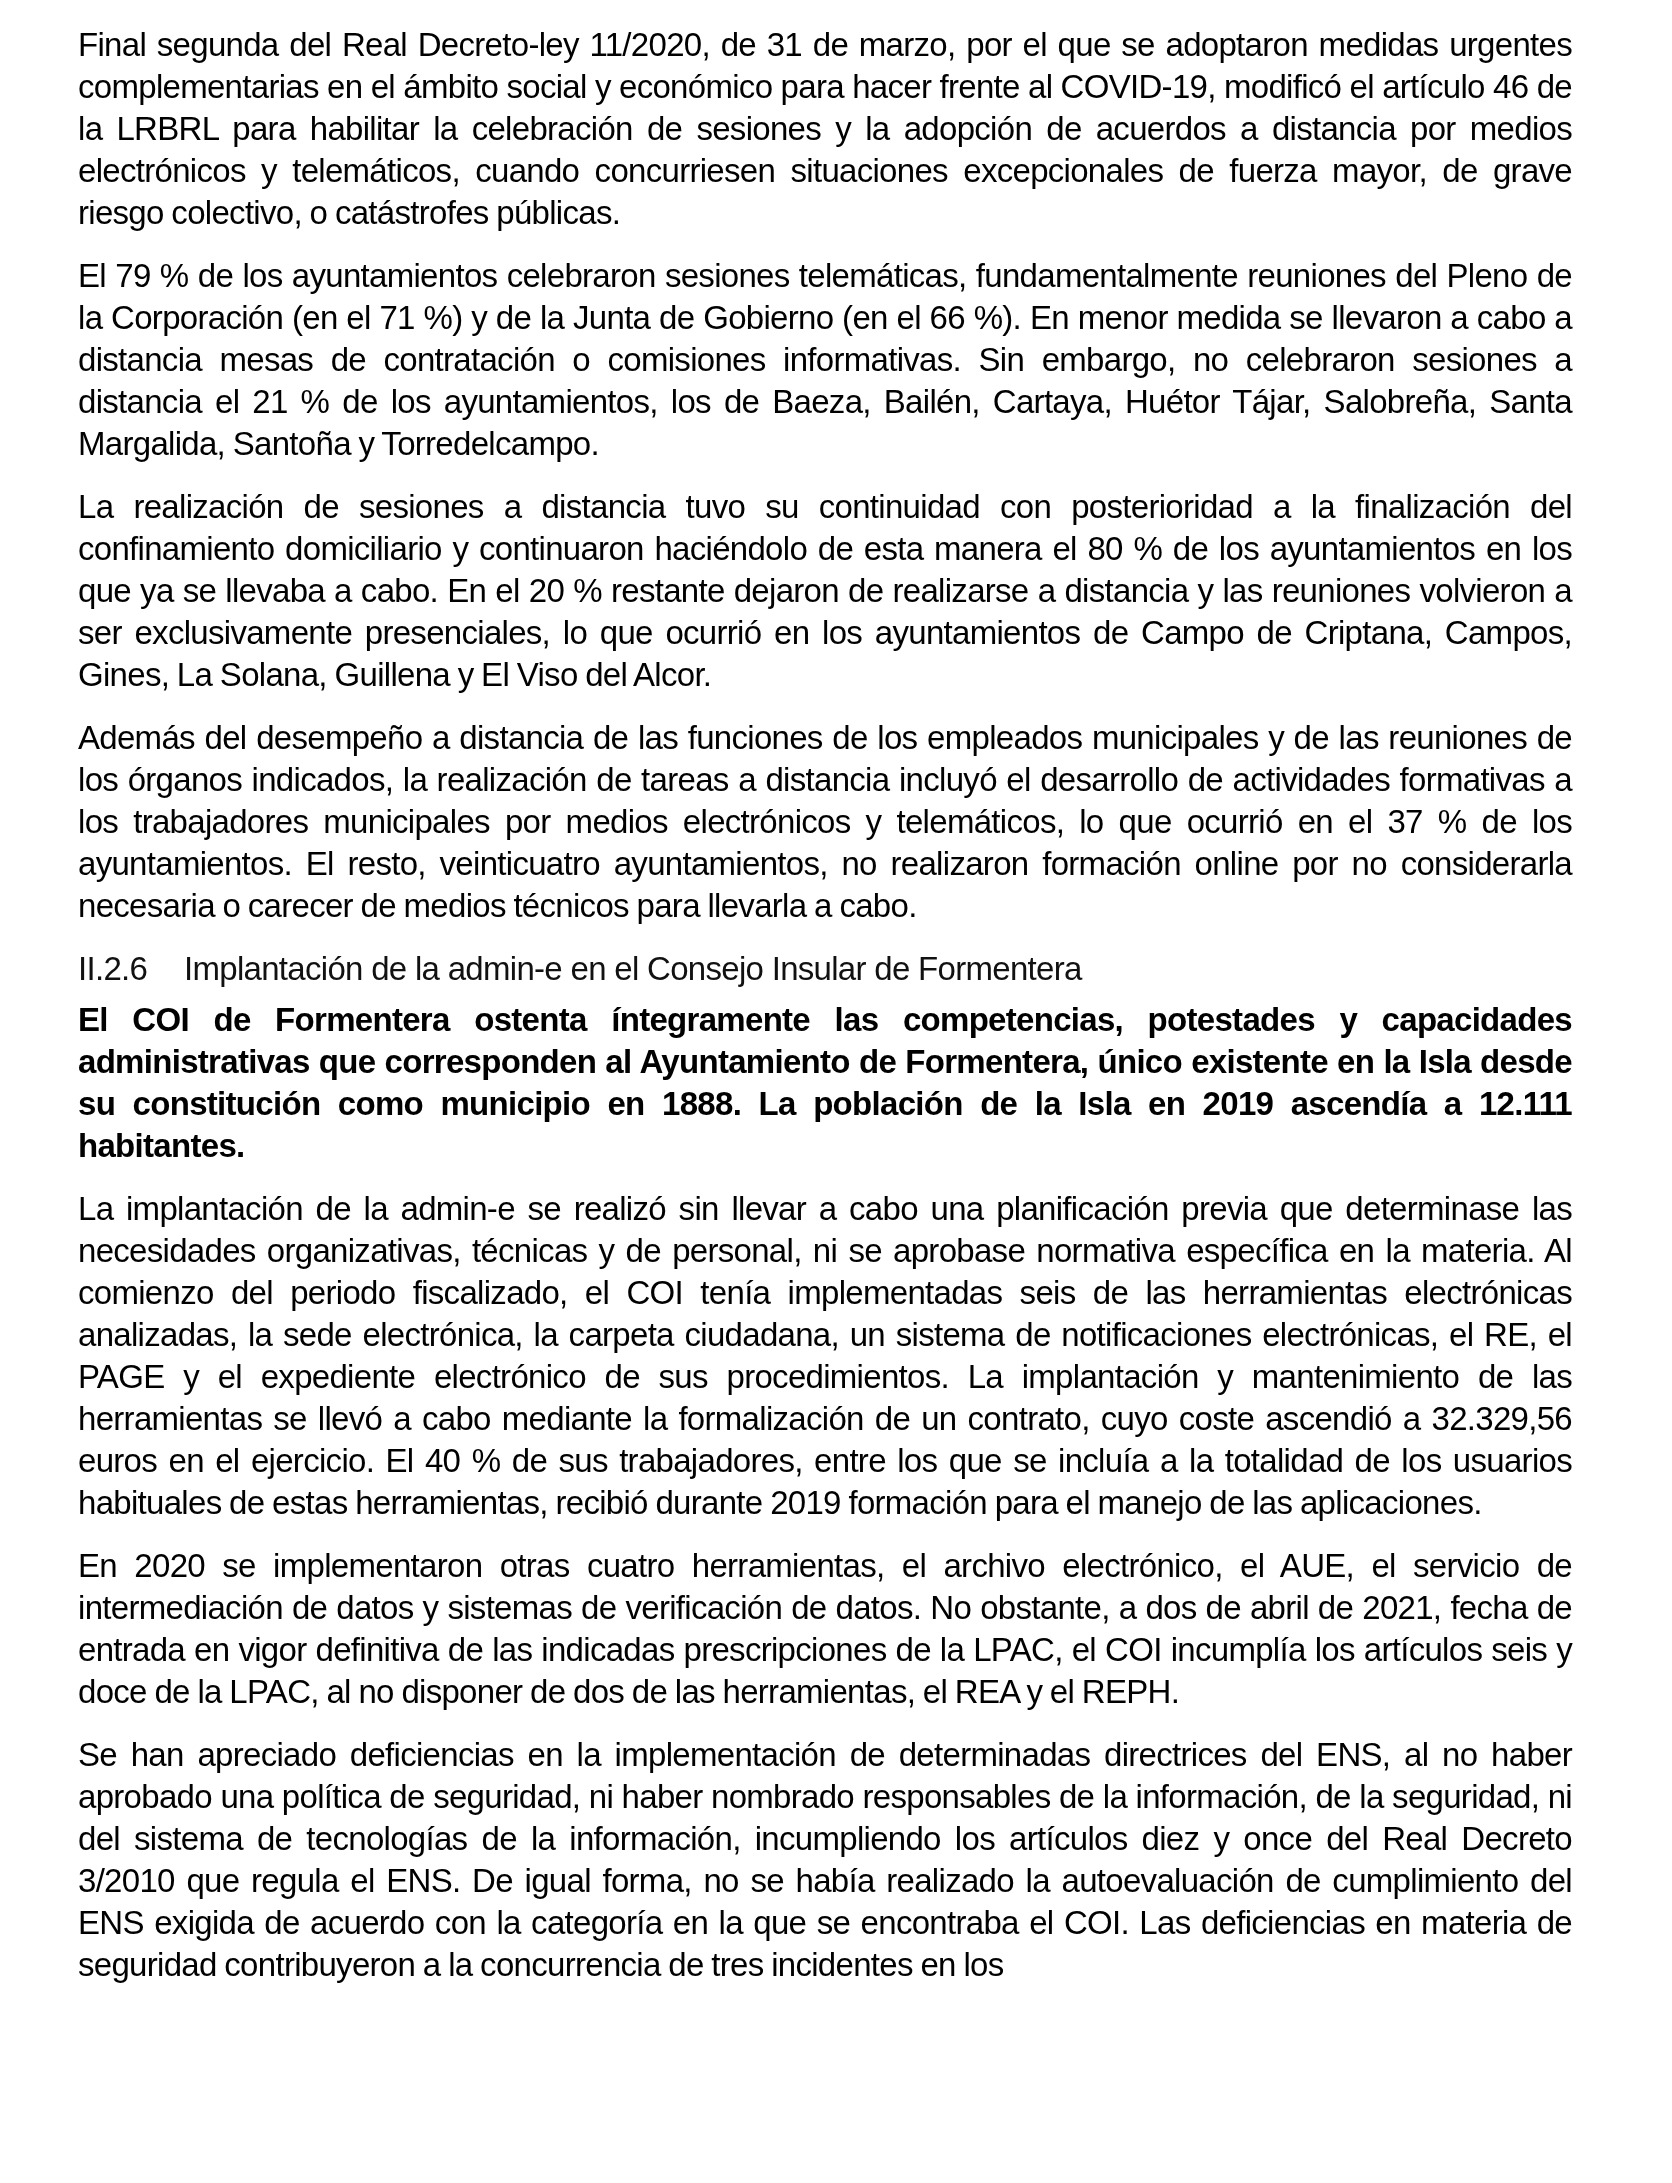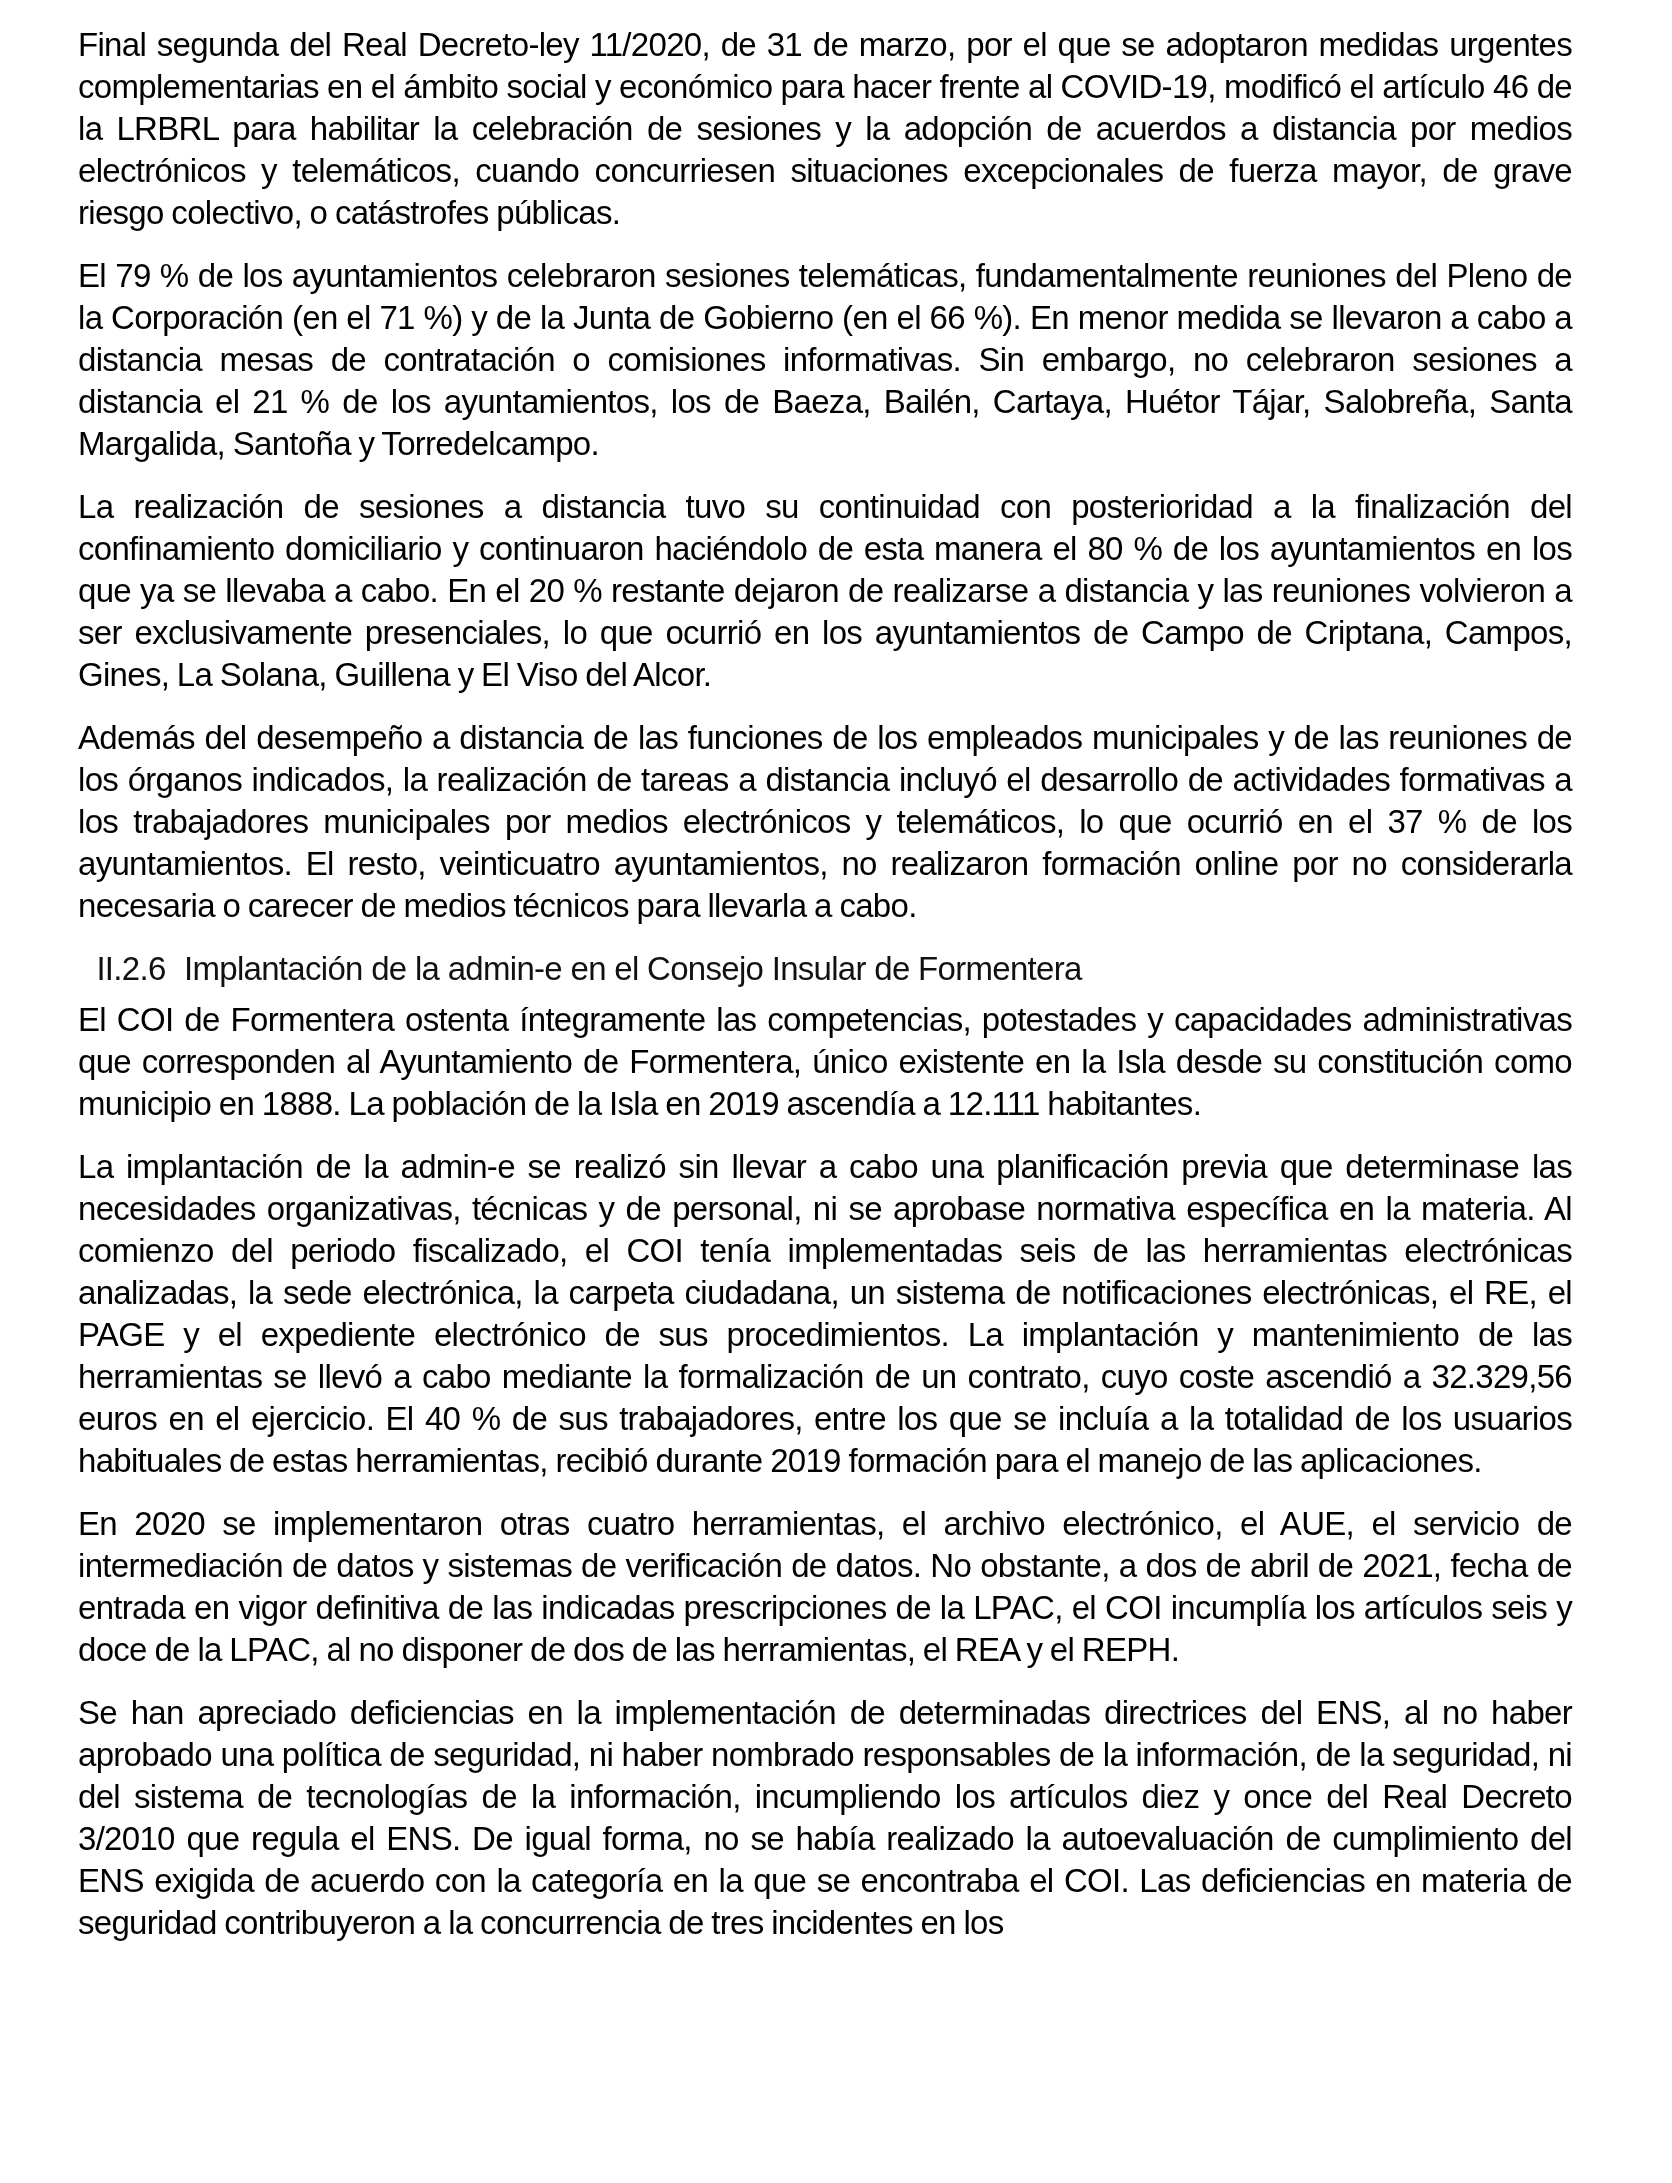--- a/index.html
+++ b/index.html
@@ -34,27 +34,27 @@
       margin: 7.9px 0 9.4px 0;
       font-size: 33px;
       line-height: 42px;
       color: #111111;
       display: flex;
       align-items: baseline;
     }
     .heading-num {
       display: inline-block;
       width: 106px;
-      text-align: center;
     }
     .heading-title {
       display: inline-block;
     }
     .para.tight-after-heading {
       margin-top: 0;
+      font-weight: bold;
     }
   </style>
 </head>
 <body>
 
 <div class="page">
 
   <p class="para">Final segunda del Real Decreto-ley 11/2020, de 31 de marzo, por el que se adoptaron medidas urgentes complementarias en el ámbito social y económico para hacer frente al COVID-19, modificó el artículo 46 de la LRBRL para habilitar la celebración de sesiones y la adopción de acuerdos a distancia por medios electrónicos y telemáticos, cuando concurriesen situaciones excepcionales de fuerza mayor, de grave riesgo colectivo, o catástrofes públicas.</p>
 
   <p class="para">El 79 % de los ayuntamientos celebraron sesiones telemáticas, fundamentalmente reuniones del Pleno de la Corporación (en el 71 %) y de la Junta de Gobierno (en el 66 %). En menor medida se llevaron a cabo a distancia mesas de contratación o comisiones informativas. Sin embargo, no celebraron sesiones a distancia el 21 % de los ayuntamientos, los de Baeza, Bailén, Cartaya, Huétor Tájar, Salobreña, Santa Margalida, Santoña y Torredelcampo.</p>

